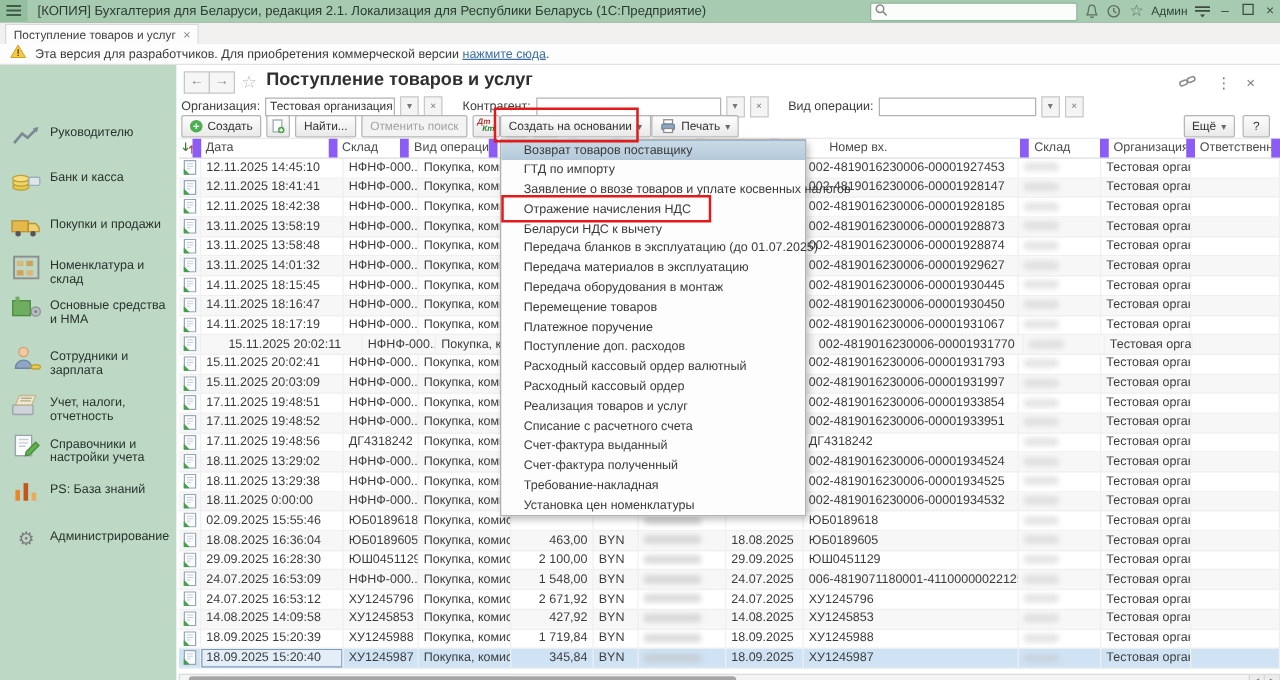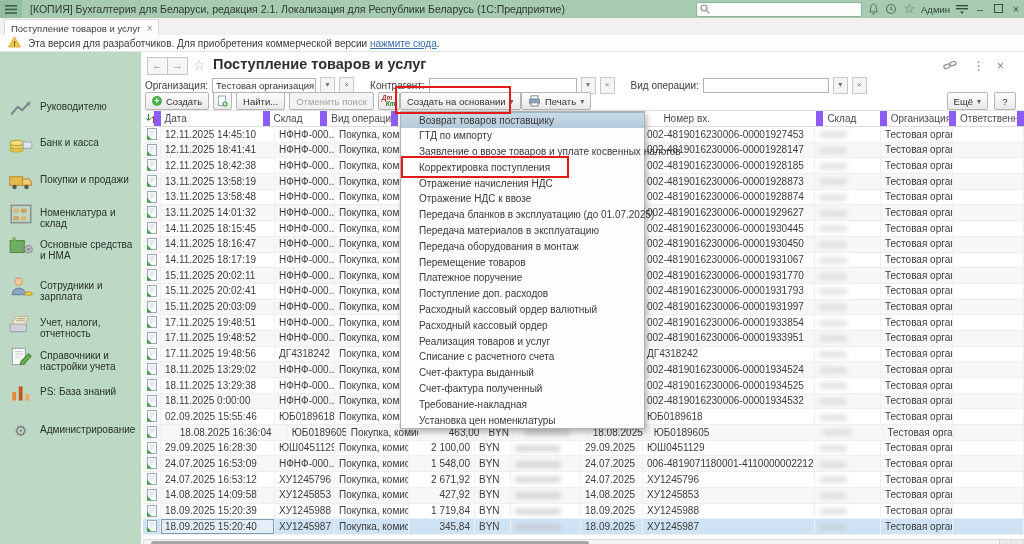--- a/index.html
+++ b/index.html
@@ -550,21 +550,21 @@
             <div class="td c-whs" style="width: 66px;"><span class="blur" style="width:28px;opacity:.4;"></span></div>
             <div class="td c-org" style="width: 72px;">Тестовая орган...</div>
             <div class="td c-resp" style="width: 71px;"></div>
           </div>
           <div class="trow">
             <div class="td c-icon" style="width: 18px; padding: 1px 1px 0px 3px;"><svg width="12" height="12">
                 <rect x="1.5" y="0.5" width="9" height="11" fill="#fcfdff" stroke="#98a8bb"></rect>
                 <path d="M3.5 3 H8.5 M3.5 5 H8.5 M3.5 7 H6.5" stroke="#c3cfdb" stroke-width="0.8"></path>
                 <path d="M1 11.5 L5.8 11.5 L1 6.8 Z" fill="#43a047"></path>
               </svg></div>
-            <div class="td c-date" style="width: 114px;">15.11.2025 20:02:11</div>
+            <div class="td c-date" style="width: 114px; margin-left: 18px;">15.11.2025 20:02:11</div>
             <div class="td c-num" style="width: 60px;">НФНФ-000...</div>
             <div class="td c-op" style="width: 74px;">Покупка, комис...</div>
             <div class="td c-sum num-r" style="width: 66px;"></div>
             <div class="td c-cur" style="width: 36px;"></div>
             <div class="td c-ctr" style="width: 70px;"><span class="blur" style="width:46px;"></span></div>
             <div class="td c-din" style="width: 62px;"></div>
             <div class="td c-nin" style="width: 172px;">002-4819016230006-00001931770</div>
             <div class="td c-whs" style="width: 66px;"><span class="blur" style="width:28px;opacity:.4;"></span></div>
             <div class="td c-org" style="width: 72px;">Тестовая орган...</div>
             <div class="td c-resp" style="width: 71px;"></div>
@@ -730,21 +730,21 @@
             <div class="td c-whs" style="width: 66px;"><span class="blur" style="width:28px;opacity:.4;"></span></div>
             <div class="td c-org" style="width: 72px;">Тестовая орган...</div>
             <div class="td c-resp" style="width: 71px;"></div>
           </div>
           <div class="trow">
             <div class="td c-icon" style="width: 18px; padding: 1px 1px 0px 3px;"><svg width="12" height="12">
                 <rect x="1.5" y="0.5" width="9" height="11" fill="#fcfdff" stroke="#98a8bb"></rect>
                 <path d="M3.5 3 H8.5 M3.5 5 H8.5 M3.5 7 H6.5" stroke="#c3cfdb" stroke-width="0.8"></path>
                 <path d="M1 11.5 L5.8 11.5 L1 6.8 Z" fill="#43a047"></path>
               </svg></div>
-            <div class="td c-date" style="width: 114px; margin-left: 15px;">18.08.2025 16:36:04</div>
+            <div class="td c-date" style="width: 114px;">18.08.2025 16:36:04</div>
             <div class="td c-num" style="width: 60px;">ЮБ0189605</div>
             <div class="td c-op" style="width: 74px;">Покупка, комис...</div>
             <div class="td c-sum num-r" style="width: 66px;">463,00</div>
             <div class="td c-cur" style="width: 36px;">BYN</div>
             <div class="td c-ctr" style="width: 70px;"><span class="blur" style="width:46px;"></span></div>
             <div class="td c-din" style="width: 62px;">18.08.2025</div>
             <div class="td c-nin" style="width: 172px;">ЮБ0189605</div>
             <div class="td c-whs" style="width: 66px;"><span class="blur" style="width:28px;opacity:.4;"></span></div>
             <div class="td c-org" style="width: 72px;">Тестовая орган...</div>
             <div class="td c-resp" style="width: 71px;"></div>
@@ -864,23 +864,22 @@
       <div class="hthumb"></div>
       <div class="harrow" style="right:12px;">◂</div>
       <div class="harrow" style="right:0;">▸</div>
     </div>
   </div>
 
   <div class="dropdown" id="menu-mount">
       <div class="mitem hover">Возврат товаров поставщику</div>
       <div class="mitem">ГТД по импорту</div>
       <div class="mitem">Заявление о ввозе товаров и уплате косвенных налогов</div>
-      <div class="mitem">Корректировка поступления</div>
       <div class="mitem">Отражение начисления НДС</div>
-      <div class="mitem">Отражение НДС к ввозе</div>
+      <div class="mitem">Беларуси НДС к вычету</div>
       <div class="mitem">Передача бланков в эксплуатацию (до 01.07.2025)</div>
       <div class="mitem">Передача материалов в эксплуатацию</div>
       <div class="mitem">Передача оборудования в монтаж</div>
       <div class="mitem">Перемещение товаров</div>
       <div class="mitem">Платежное поручение</div>
       <div class="mitem">Поступление доп. расходов</div>
       <div class="mitem">Расходный кассовый ордер валютный</div>
       <div class="mitem">Расходный кассовый ордер</div>
       <div class="mitem">Реализация товаров и услуг</div>
       <div class="mitem">Списание с расчетного счета</div>

